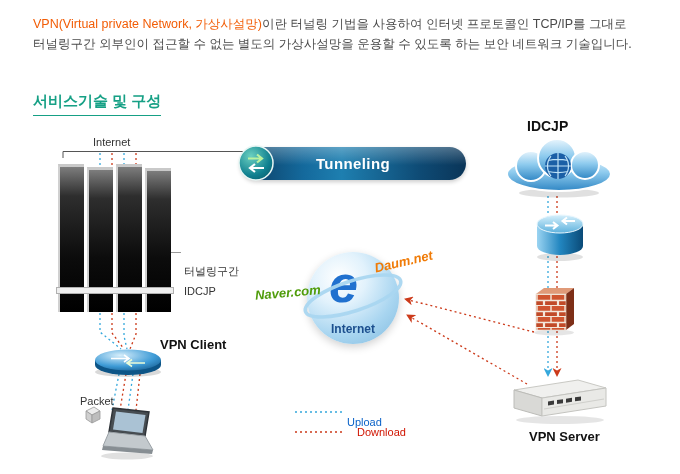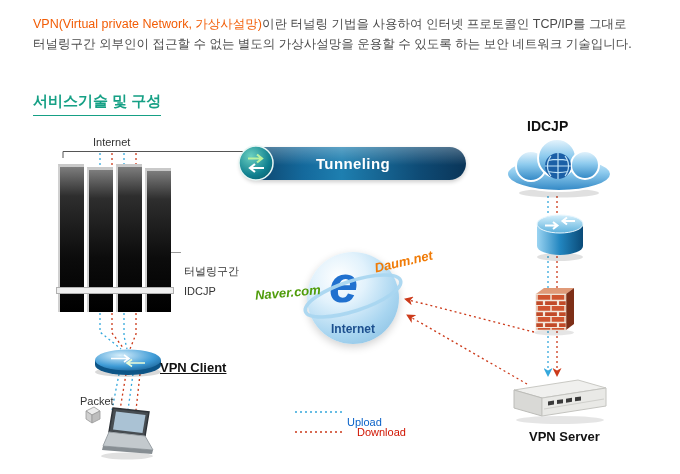--- a/index.html
+++ b/index.html
@@ -211,21 +211,21 @@
           <stop offset="0.55" stop-color="#3e9bd6"></stop>
           <stop offset="1" stop-color="#0b4a7a"></stop>
       </radialGradient>
     </defs>
     <ellipse cx="35" cy="26" rx="33" ry="5" fill="#000" opacity="0.15"></ellipse>
     <path d="M2 14 v5 a33 10 0 0 0 66 0 v-5 Z" fill="#0d5587"></path>
     <ellipse cx="35" cy="14" rx="33" ry="10.5" fill="url(#dg1)"></ellipse>
     <path d="M18 12.5 h18 m-5 -3.5 l5 3.5 l-5 3.5" stroke="#ffffff" stroke-width="1.6" fill="none"></path>
     <path d="M52 17 h-18 m5 3.5 l-5 -3.5 l5 -3.5" stroke="#eafcd8" stroke-width="1.6" fill="none"></path>
   </svg>
-  <span class="lbl-bold" style="left:160px; top:360px;text-decoration:underline;">VPN Client</span>
+  <span class="lbl-bold" style="left:160px; top:337px;">VPN Client</span>
 
   <span class="lbl" style="left:80px; top:395px;">Packet</span>
   <svg class="icon" style="left:82px; top:405px;" width="20" height="20" viewBox="0 0 20 20">
     <polygon points="4,6 12,2 18,6 10,10" fill="#ececec" stroke="#999" stroke-width="0.8"></polygon>
     <polygon points="4,6 10,10 10,18 4,14" fill="#cfcfcf" stroke="#999" stroke-width="0.8"></polygon>
     <polygon points="10,10 18,6 18,14 10,18" fill="#bdbdbd" stroke="#999" stroke-width="0.8"></polygon>
   </svg>
   <svg class="icon" style="left:97px; top:406px;" width="62" height="54" viewBox="0 0 62 54">
     <ellipse cx="30" cy="50" rx="26" ry="3.5" fill="#000" opacity="0.12"></ellipse>
     <polygon points="16,2 52,6 48,30 12,26" fill="#474d52" stroke="#2e3338" stroke-width="1.5"></polygon>

